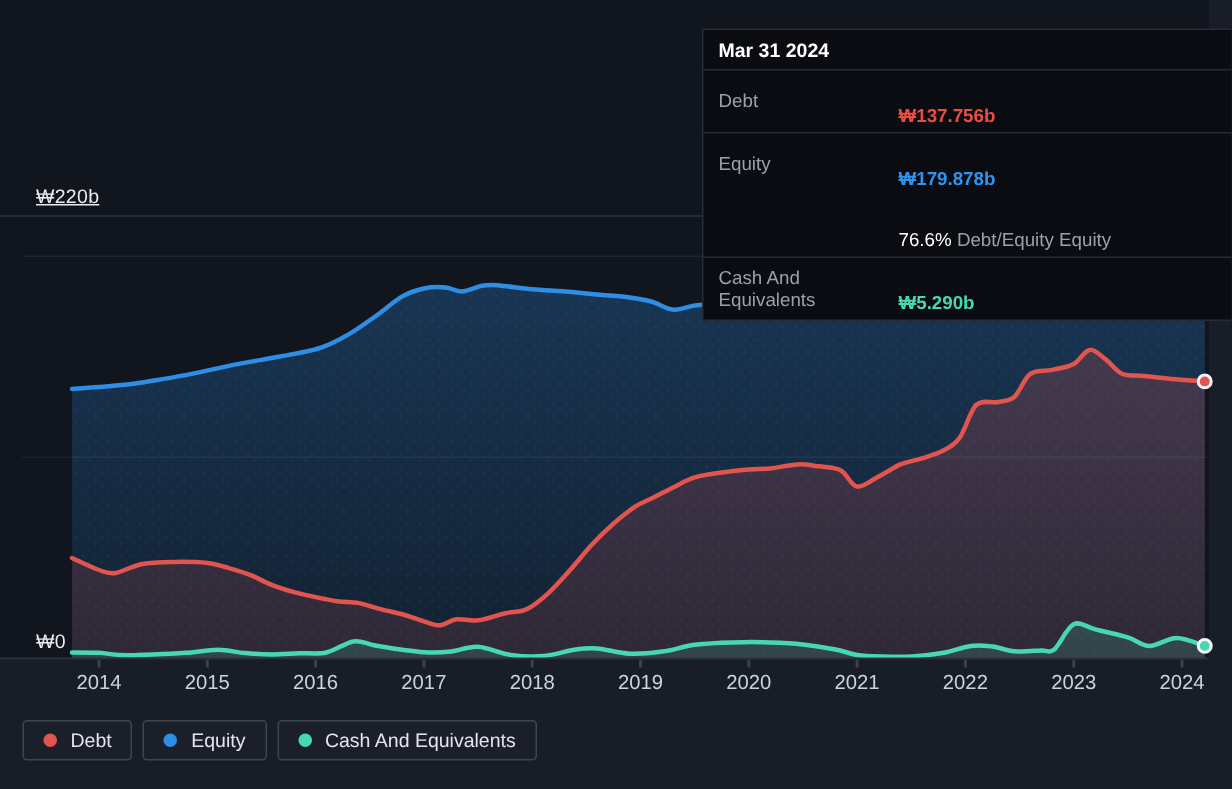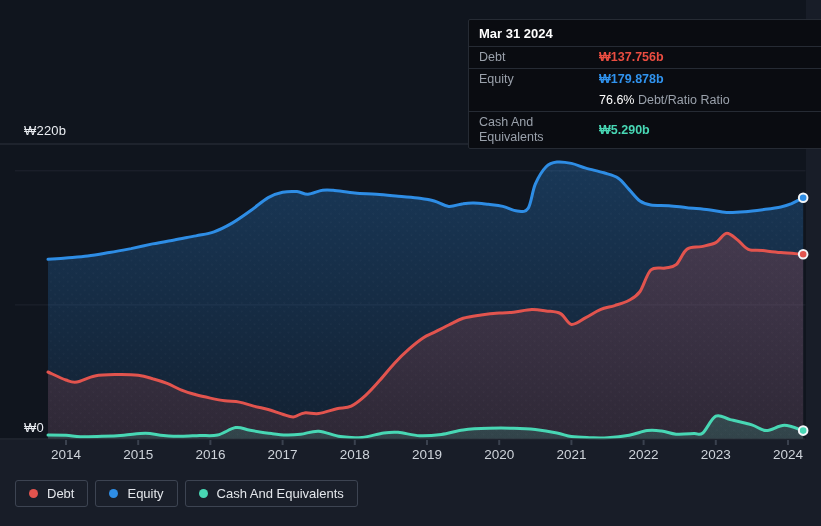--- a/index.html
+++ b/index.html
@@ -7,33 +7,33 @@
     position:relative;width:821px;height:526px;overflow:hidden;
     background:#181d28;
     font-family:"Liberation Sans","DejaVu Sans",sans-serif;
     -webkit-font-smoothing:antialiased;
   }
   #chart-svg{position:absolute;left:0;top:0;}
   .y-axis-label{
     position:absolute;left:24px;color:#e9ecf1;font-size:13px;line-height:14px;
     letter-spacing:.2px;
   }
-  .y-top{top:124px;}
+  .y-top{top:124px;text-decoration:underline;}
   .y-zero{top:421px;}
   
   .tooltip{
     position:absolute;left:468px;top:19px;width:368px;box-sizing:border-box;
     background:#0a0c11;border:1px solid #262b34;border-radius:2px;
     color:#9aa1ab;font-size:12.5px;
   }
   .tt-title{padding:6px 10px 5px;color:#ffffff;font-weight:bold;font-size:13px;}
   .tt-row{display:flex;align-items:center;padding:3px 10px;line-height:15px;}
   .tt-row.sep{border-top:1px solid #262b34;}
   .tt-label{flex:0 0 120px;color:#9aa1ab;}
-  .tt-val{font-weight:bold;}
+  .tt-val{font-weight:bold;margin-top:20px;}
   .v-debt{color:#ea4d41;}
   .v-equity{color:#3093ee;text-align:right;}
   .v-cash{color:#48d7b4;}
   .tt-ratio b{color:#ffffff;font-weight:normal;}
   .tt-ratio .muted{color:#9aa1ab;font-weight:normal;}
   
   .legend{position:absolute;left:15px;top:480px;display:flex;gap:7px;}
   .chip{
     display:flex;align-items:center;gap:9px;height:27px;box-sizing:border-box;
     padding:0 13px;border:1px solid #3d4452;border-radius:3px;
@@ -116,21 +116,21 @@
     <div class="tt-row sep">
       <span class="tt-label">Debt</span>
       <span class="tt-val v-debt">₩137.756b</span>
     </div>
     <div class="tt-row sep">
       <span class="tt-label">Equity</span>
       <span class="tt-val v-equity">₩179.878b</span>
     </div>
     <div class="tt-row tt-ratio">
       <span class="tt-label"></span>
-      <span class="tt-val"><b>76.6%</b> <span class="muted">Debt/Ratio Ratio</span></span>
+      <span class="tt-val"><b>76.6%</b> <span class="muted">Debt/Equity Equity</span></span>
     </div>
     <div class="tt-row sep">
       <span class="tt-label">Cash And Equivalents</span>
       <span class="tt-val v-cash">₩5.290b</span>
     </div>
   </div>
 
   <div class="legend">
     <div class="chip">
       <span class="dot" style="background: rgb(226, 84, 78);"></span>

